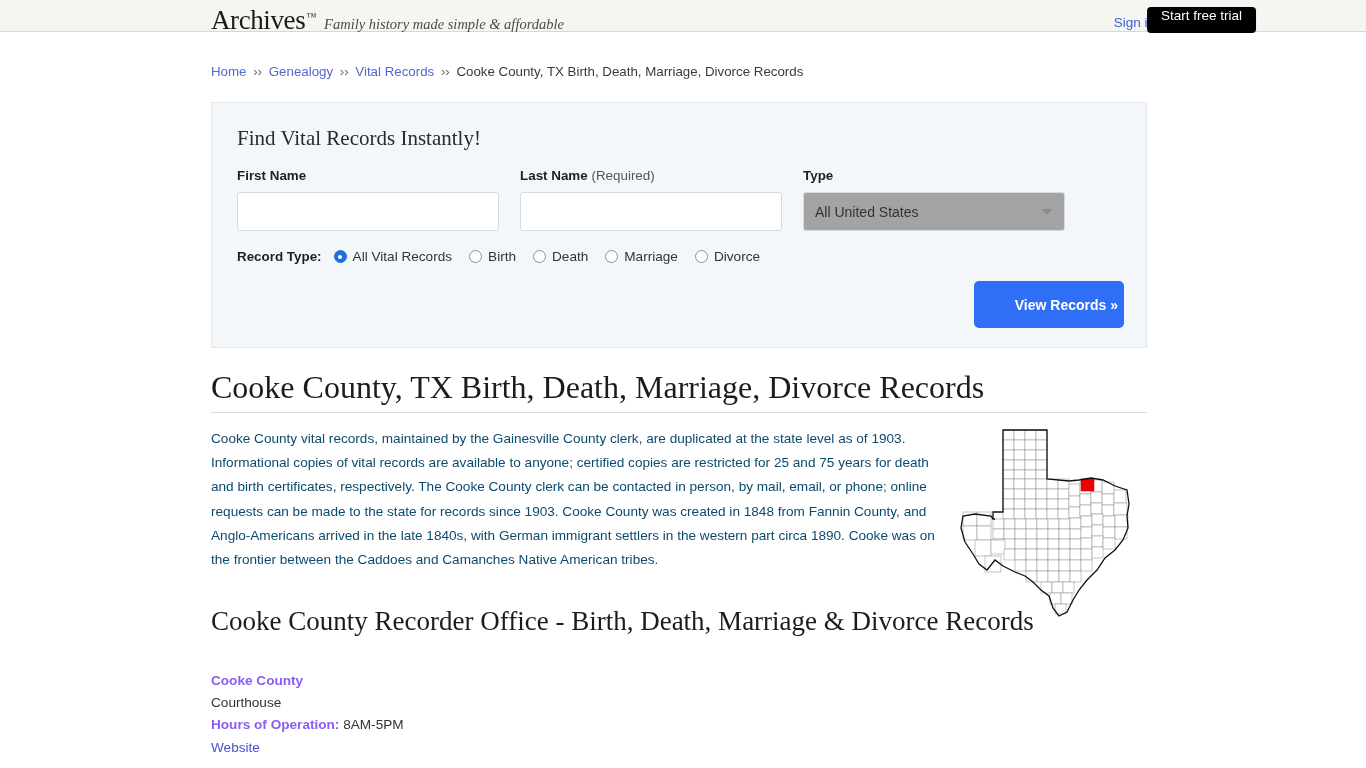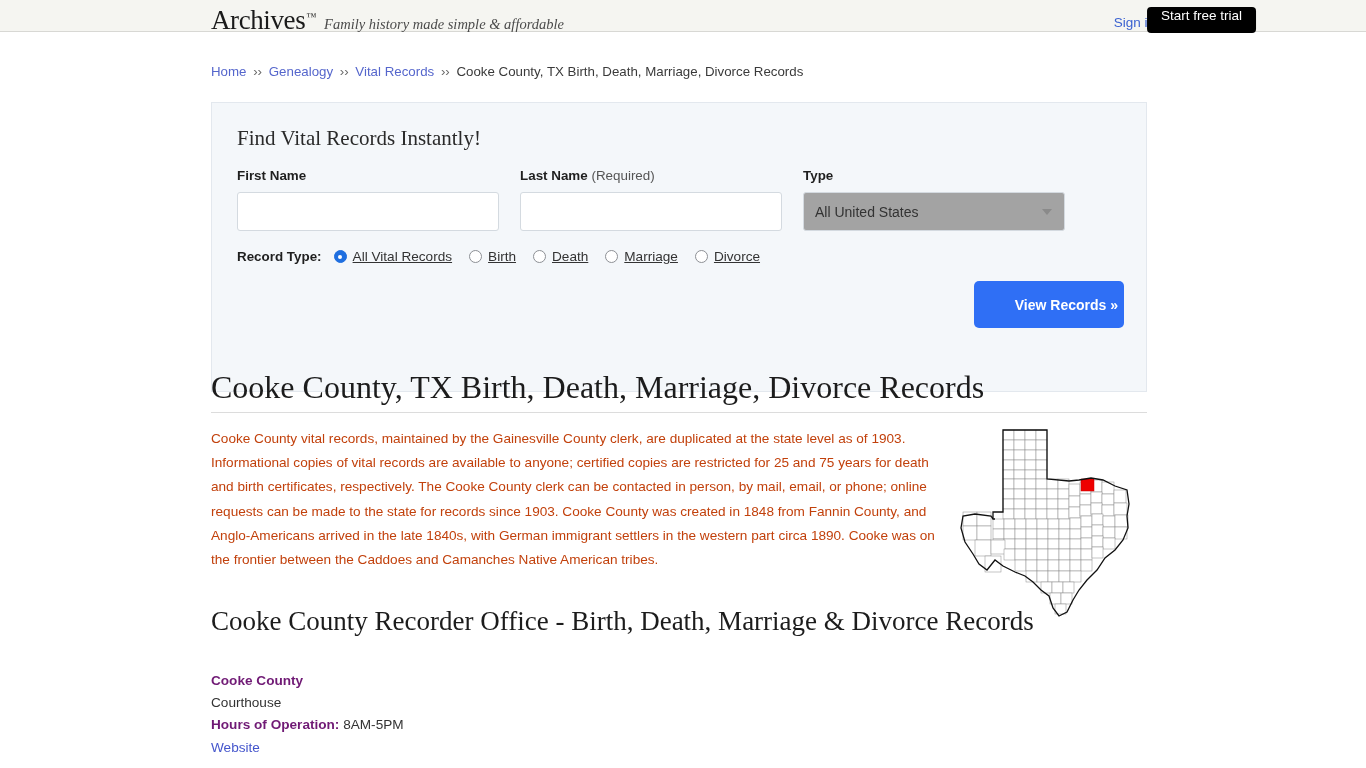--- a/index.html
+++ b/index.html
@@ -82,21 +82,21 @@
     color: #3a3a3a;
     white-space: nowrap;
   }
   .breadcrumb a { color: #5566cc; text-decoration: none; cursor: pointer; }
   .breadcrumb .sep { color: #6a6a6a; margin: 0 3px; }
 
   
   .search-panel {
     position: absolute;
     left: 211px; top: 102px;
-    width: 936px; height: 290px;
+    width: 936px; height: 246px;
     background: #f4f7fa;
     border: 1px solid #e3e8ee;
   }
   .panel-title {
     position: absolute;
     left: 25px; top: 23px;
     font-family: "Liberation Serif", serif;
     font-size: 21px;
     color: #2a2a2a;
   }
@@ -157,21 +157,20 @@
     font-size: 13.4px;
     font-weight: bold;
     color: #1f1f1f;
     margin-right: 12px;
   }
   .radio-opt {
     display: flex;
     align-items: center;
     margin-right: 17px;
     cursor: pointer;
-    text-decoration: underline;
   }
   .radio-dot {
     width: 13px; height: 13px;
     border-radius: 50%;
     border: 1px solid #8d9095;
     background: #ffffff;
     margin-right: 6px;
     position: relative;
     flex: none;
   }
@@ -222,41 +221,41 @@
     left: 211px; top: 412px;
     width: 936px; height: 1px;
     background: #dcdcdc;
   }
   .body-copy {
     position: absolute;
     left: 211px; top: 427px;
     width: 740px;
     font-size: 13.6px;
     line-height: 24.2px;
-    color: #c2410c;
+    color: #0c4a6e;
     margin: 0;
   }
   .section-subtitle {
     position: absolute;
     left: 211px; top: 606px;
     font-family: "Liberation Serif", serif;
     font-size: 27px;
     font-weight: normal;
     color: #1c1c1c;
     margin: 0;
     white-space: nowrap;
   }
   .address-block {
     position: absolute;
     left: 211px; top: 670px;
     font-size: 13.6px;
     line-height: 22.2px;
     color: #333333;
   }
-  .addr-strong { font-weight: bold; color: #701a75; }
+  .addr-strong { font-weight: bold; color: #8b5cf6; }
   .addr-link { color: #4455cc; text-decoration: none; cursor: pointer; }
 
   
   .tx-map {
     position: absolute;
     left: 955px; top: 424px;
     width: 186px; height: 196px;
   }
 </style>
 </head>

